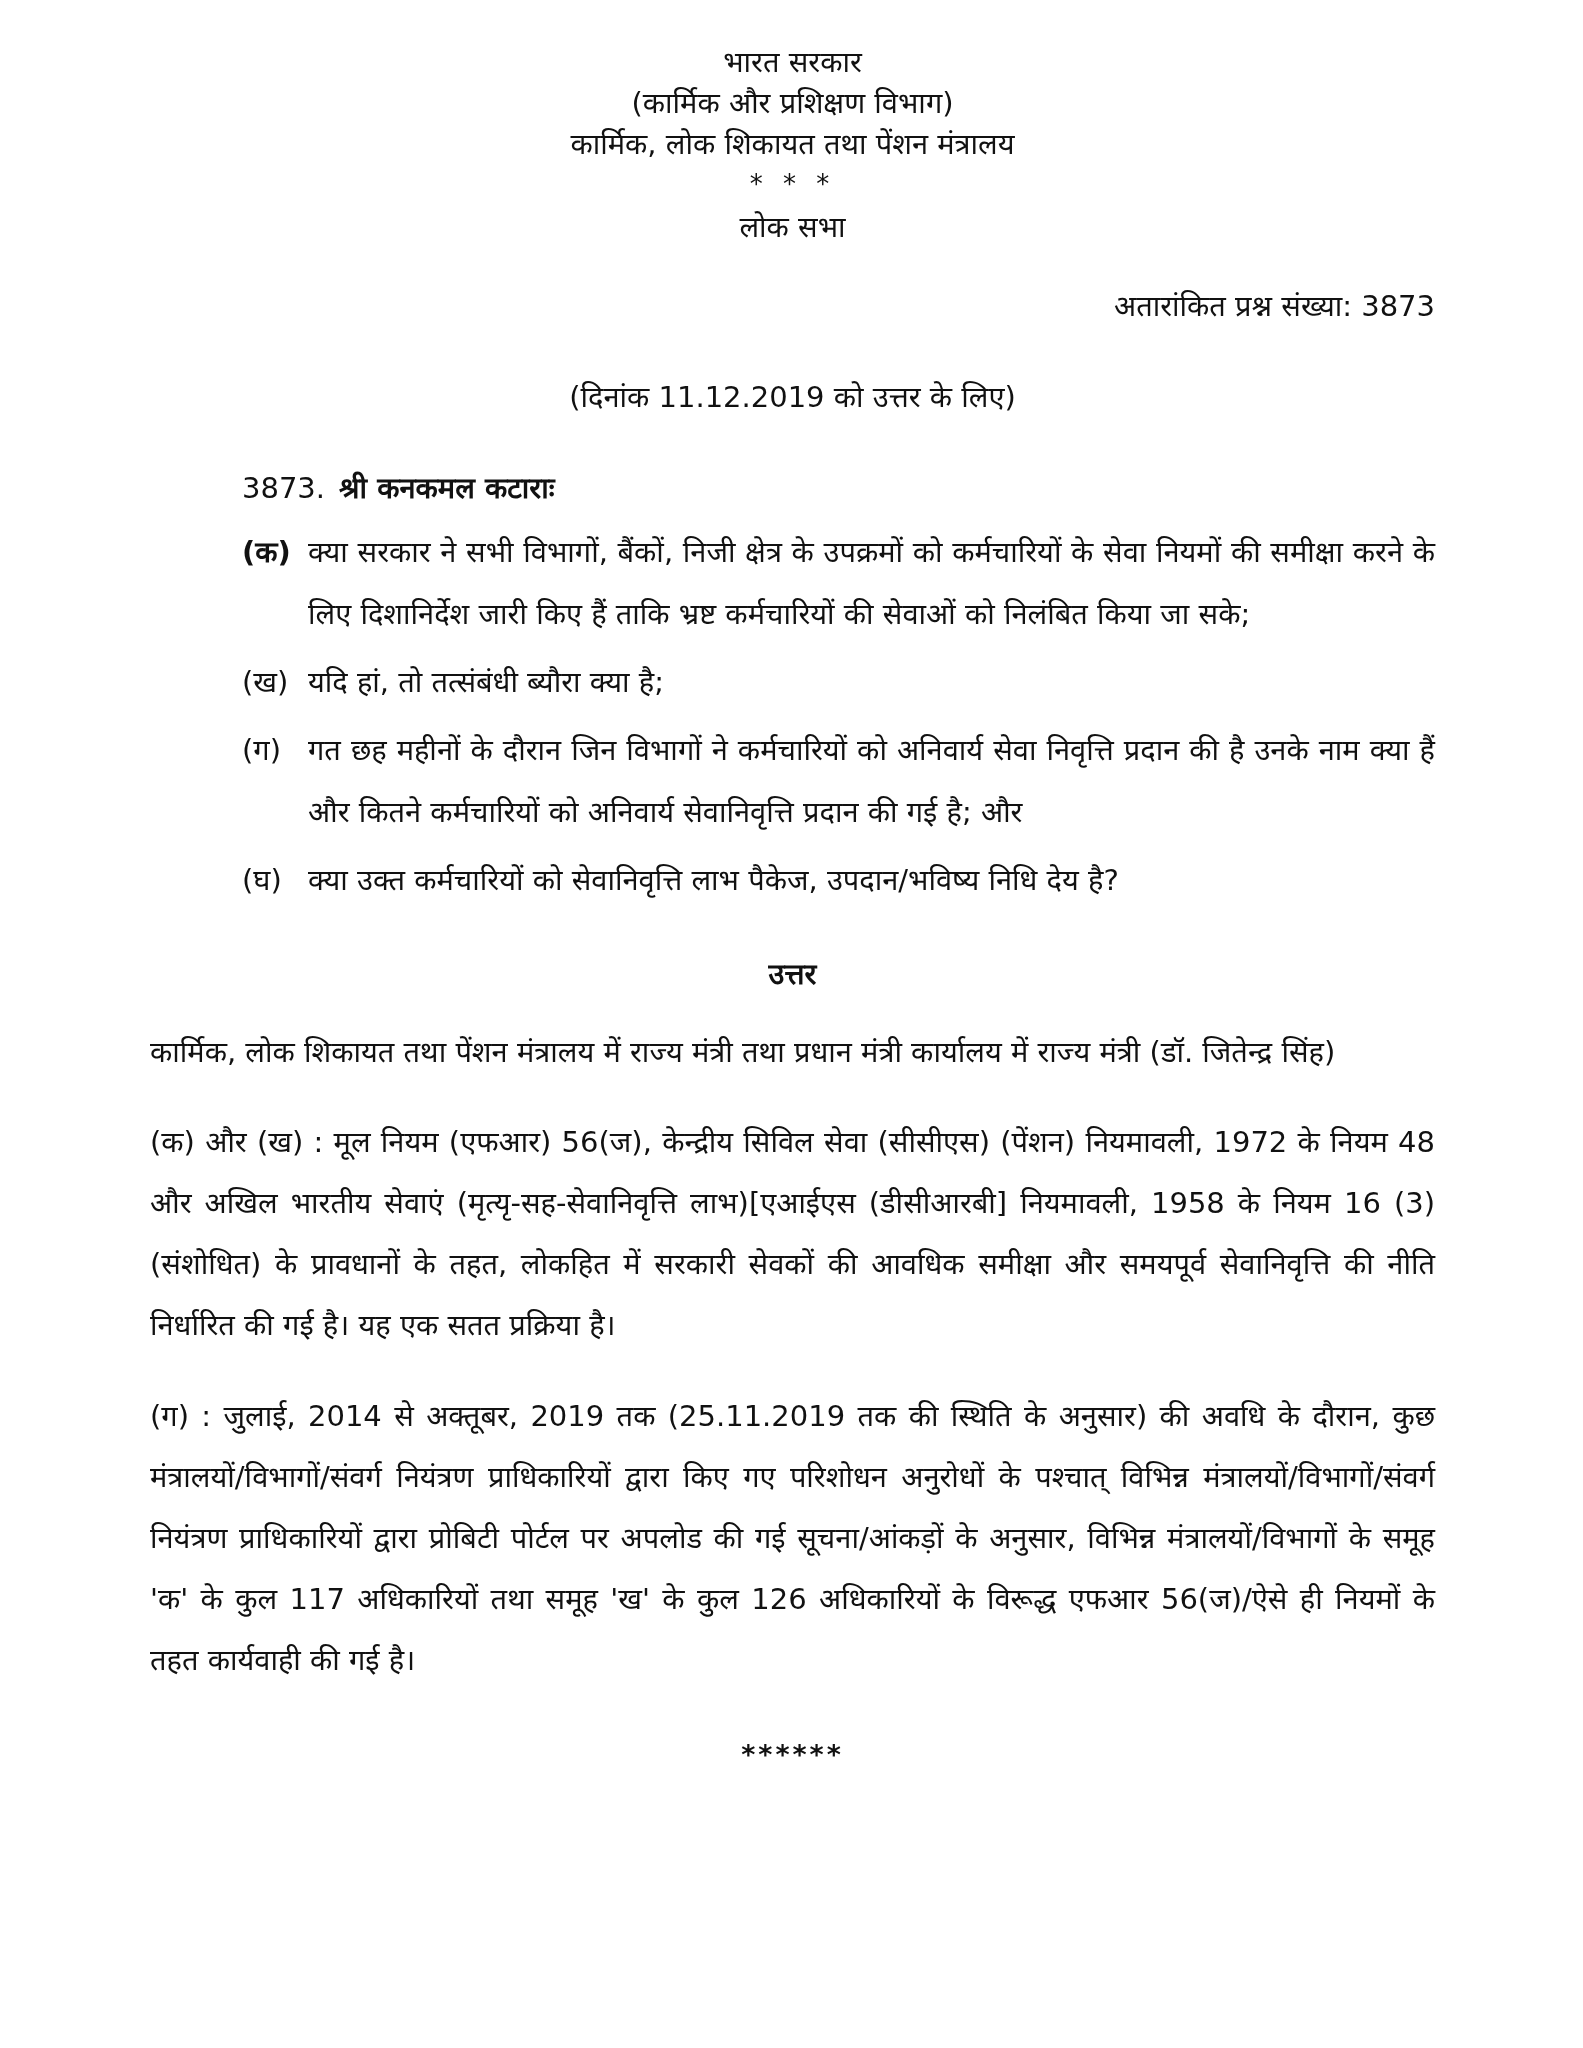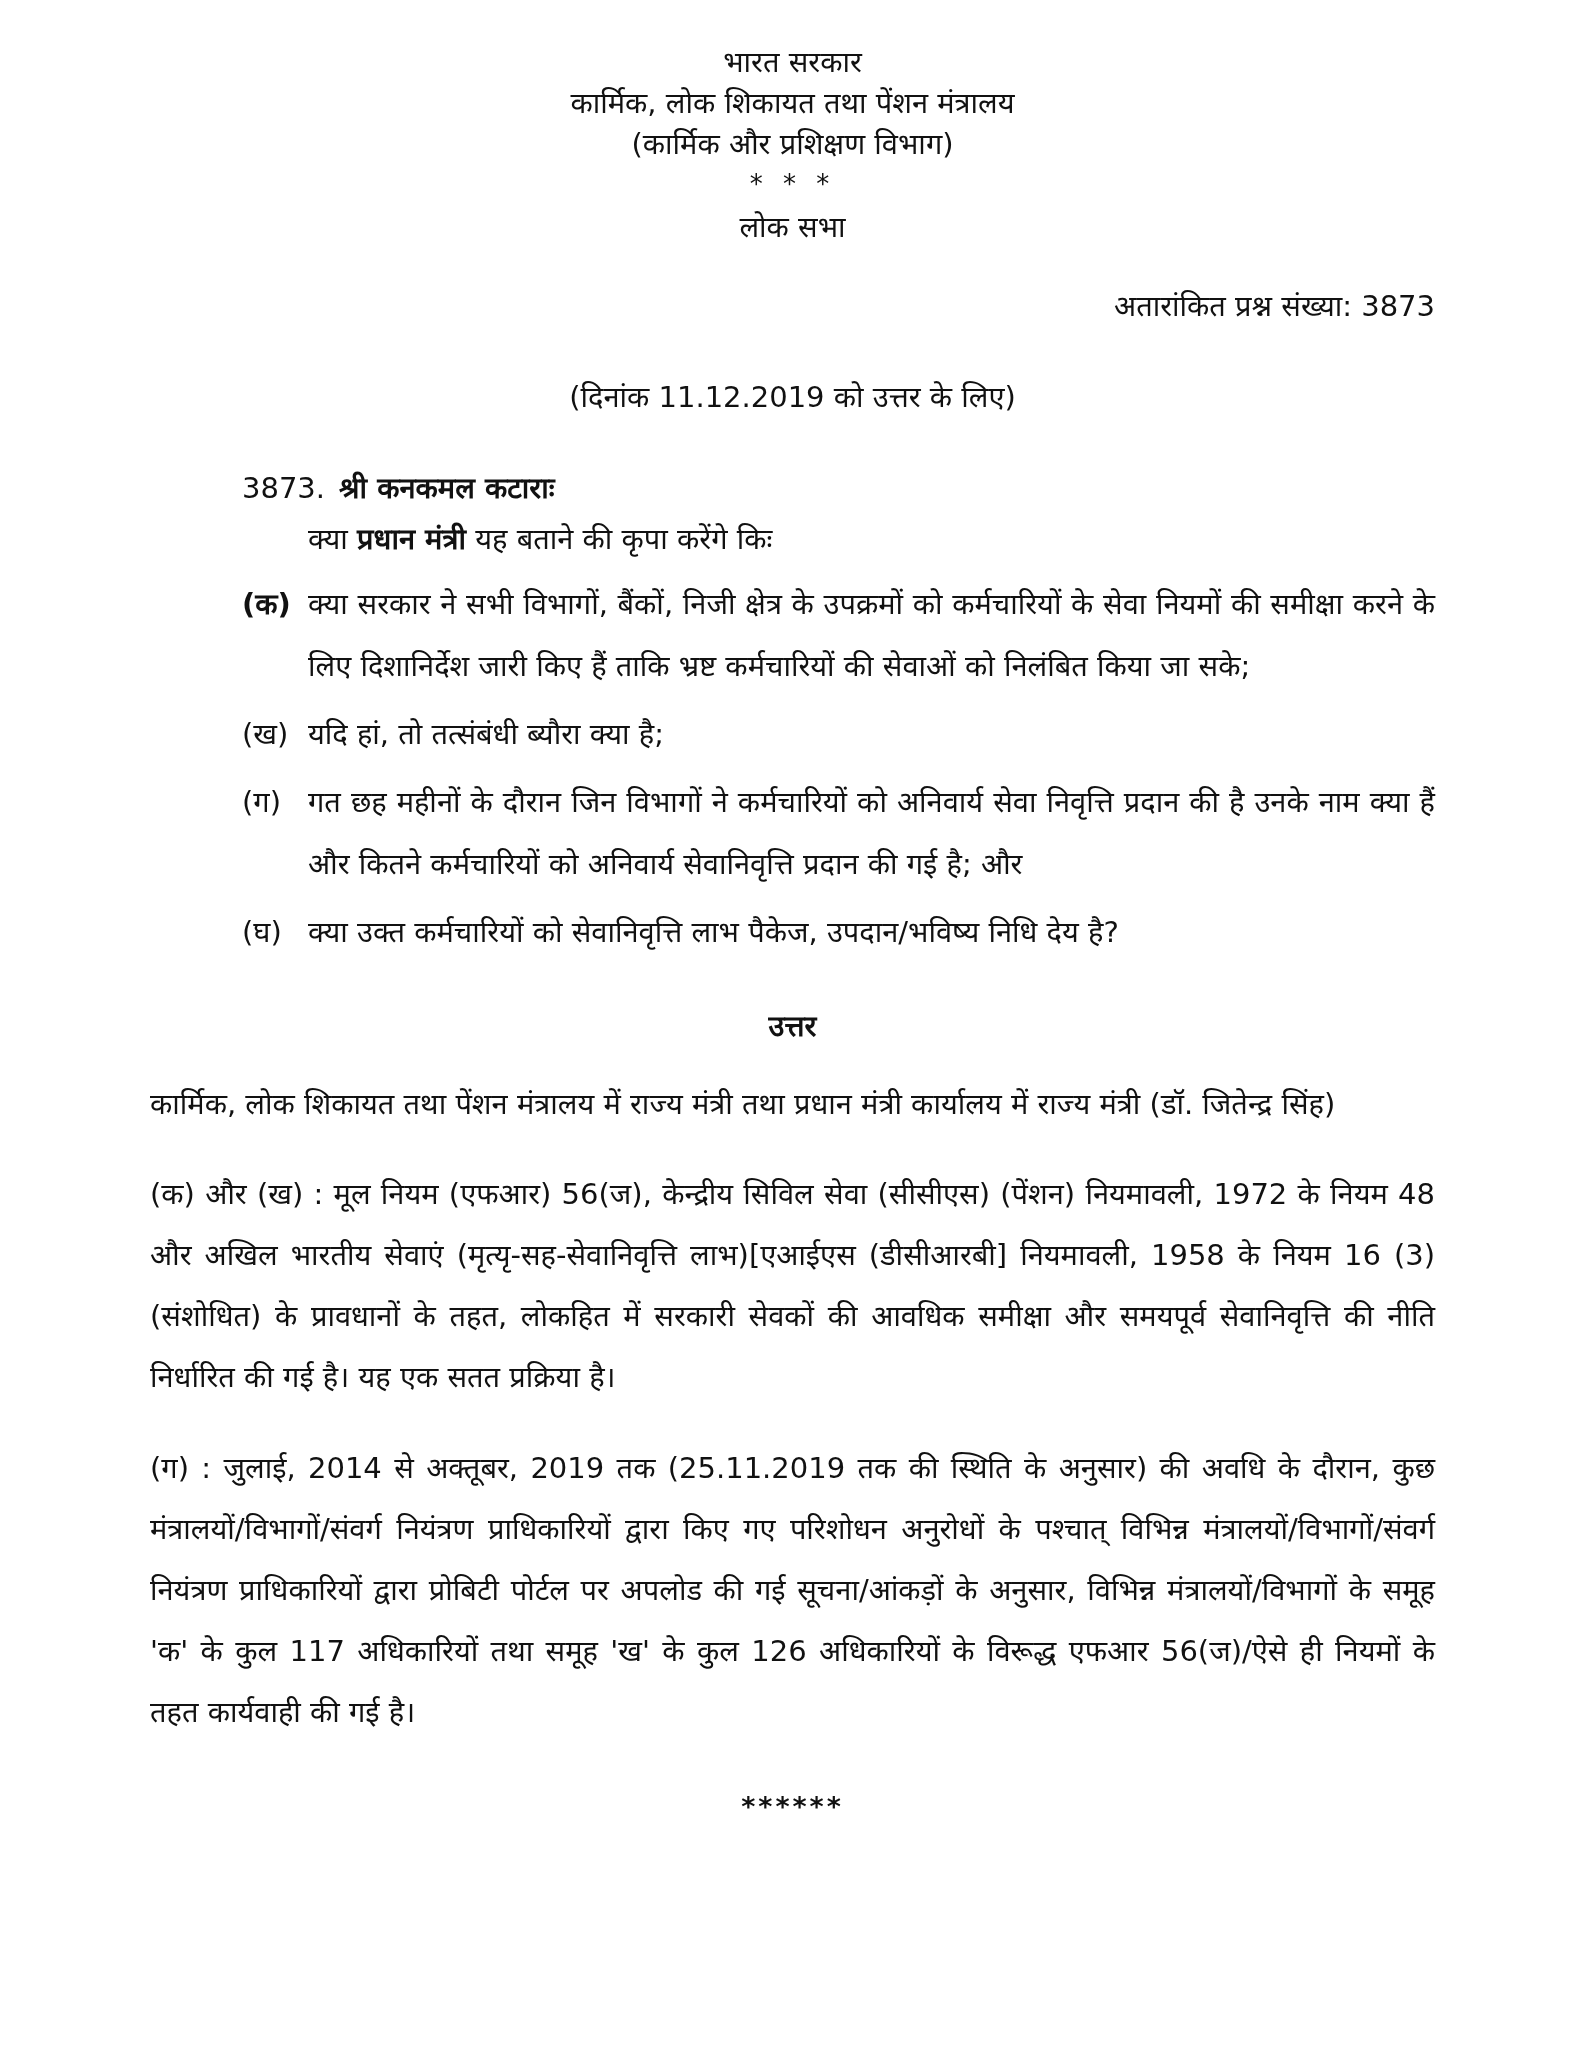--- a/index.html
+++ b/index.html
@@ -49,36 +49,33 @@
   .a-para { margin-top: 30px; line-height: 61px; text-align: justify; }
 
   .footer-stars { margin-top: 48px; letter-spacing: 3px; font-weight: bold; font-size: 27px; }
 </style>
 </head>
 <body>
 
 <div class="page">
 
   <div class="center hdr-line">भारत सरकार</div>
+  <div class="center hdr-line">(कार्मिक और प्रशिक्षण विभाग)</div>
   <div class="center hdr-line">कार्मिक, लोक शिकायत तथा पेंशन मंत्रालय</div>
-  <div class="center hdr-line">(कार्मिक और प्रशिक्षण विभाग)</div>
   <div class="center stars-line">* * *</div>
   <div class="center house-line">लोक सभा</div>
 
   <div class="right qno-line">अतारांकित प्रश्न संख्या: 3873</div>
 
   <div class="center date-line">(दिनांक 11.12.2019  को उत्तर के लिए)</div>
 
 
   <div class="question">
     <div class="q-head">
       <span class="q-num">3873.</span><span class="bold">श्री कनकमल कटाराः</span>
-    </div>
-    <div class="q-intro">
-      <span>क्या </span><span class="bold">प्रधान मंत्री</span><span> यह बताने की कृपा करेंगे किः</span>
     </div>
 
     <div class="q-items">
       <div class="q-item">
         <div class="q-item-label bold">(क)</div>
         <div class="q-item-text">क्या सरकार ने सभी विभागों, बैंकों, निजी क्षेत्र के उपक्रमों को कर्मचारियों के सेवा नियमों की समीक्षा करने के लिए दिशानिर्देश जारी किए हैं ताकि भ्रष्ट कर्मचारियों की सेवाओं को निलंबित किया जा सके;</div>
       </div>
       <div class="q-item">
         <div class="q-item-label">(ख)</div>
         <div class="q-item-text">यदि हां, तो तत्संबंधी ब्यौरा क्या है;</div>

